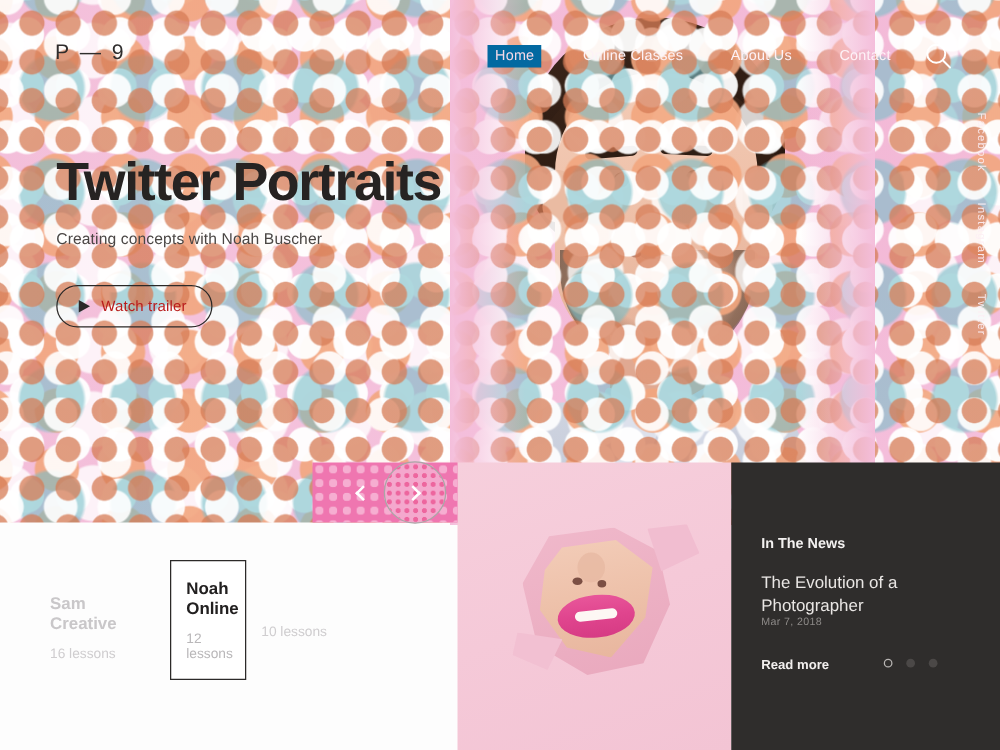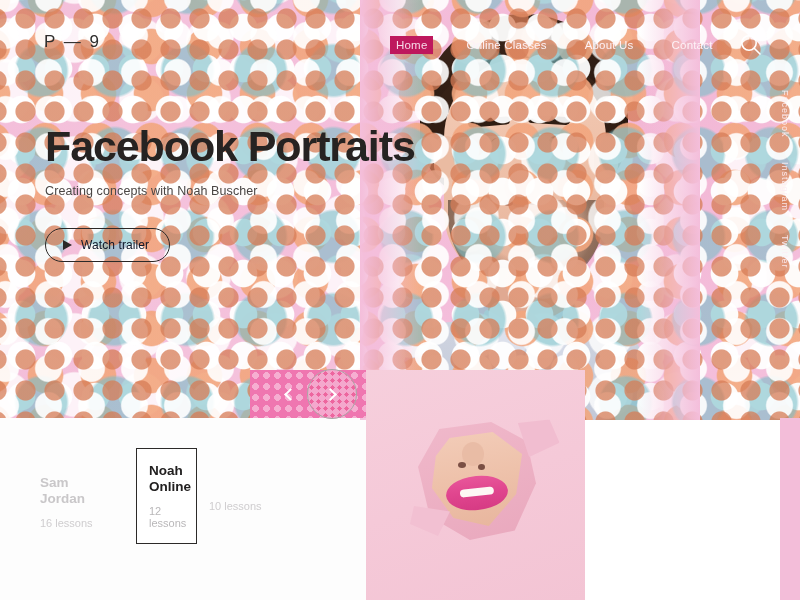--- a/index.html
+++ b/index.html
@@ -93,37 +93,37 @@
     position:absolute;left:640px;top:0;width:60px;height:420px;
     background:linear-gradient(90deg, rgba(244,190,219,0), rgba(244,190,219,1));
     z-index:3;
   }
 
   
   .header{position:absolute;left:0;top:0;width:751px;height:86px;z-index:20;display:flex;align-items:center;}
   .logo{position:absolute;left:44px;top:32px;font-size:17px;letter-spacing:2px;color:#2f2d2c;font-weight:400;}
   .nav{position:absolute;left:390px;top:36px;display:flex;gap:28px;align-items:center;}
   .nav-item{font-size:11.5px;color:#fdf2f7;letter-spacing:.2px;cursor:pointer;padding:3px 5px;}
-  .nav-item.active{background:#be185d;color:#f6d9e7;padding:3px 6px;}
+  .nav-item.active{background:#0369a1;color:#f6d9e7;padding:3px 6px;}
   .search-btn{position:absolute;left:738px;top:32px;width:26px;height:26px;cursor:pointer;}
 
   
   .hero-copy{position:absolute;left:45px;top:125px;z-index:10;}
   .hero-title{font-size:43px;font-weight:700;color:#262322;letter-spacing:-1.1px;line-height:1;}
   .hero-sub{margin-top:16px;font-size:12.5px;color:#4a4644;letter-spacing:.1px;}
   .trailer-btn{
     margin-top:30px;display:inline-flex;align-items:center;gap:9px;
     border:1.6px solid #2b2928;border-radius:22px;padding:9px 20px 9px 17px;
     cursor:pointer;background:transparent;
   }
   .trailer-btn .tri{
     width:0;height:0;border-left:9px solid #2b2928;
     border-top:5.5px solid transparent;border-bottom:5.5px solid transparent;
   }
-  .trailer-btn .lbl{font-size:12px;color:#0f172a;letter-spacing:.1px;}
+  .trailer-btn .lbl{font-size:12px;color:#b91c1c;letter-spacing:.1px;}
 
   
   .social{position:absolute;right:10px;top:90px;z-index:15;display:flex;flex-direction:column;align-items:center;gap:24px;}
   .social a{
     writing-mode:vertical-rl; text-orientation:mixed;
     font-size:9px;letter-spacing:1px;color:#fdeff5;text-decoration:none;cursor:pointer;opacity:.92;
   }
 
   
   .white-panel{position:absolute;left:0;top:418px;width:366px;height:182px;background:#fdfdfd;}
@@ -260,42 +260,42 @@
 
     <div class="search-btn">
       <svg width="26" height="26" viewBox="0 0 26 26">
         <circle cx="11" cy="11" r="7.2" fill="none" stroke="#fff" stroke-width="1.6"></circle>
         <line x1="16.2" y1="16.2" x2="22" y2="22" stroke="#fff" stroke-width="1.6" stroke-linecap="round"></line>
       </svg>
     </div>
   </div>
 
   <div class="hero-copy">
-    <h1 class="hero-title">Facebook Portraits</h1>
+    <h1 class="hero-title">Twitter Portraits</h1>
     <p class="hero-sub">Creating concepts with Noah Buscher</p>
     <div class="trailer-btn">
       <span class="tri"></span>
       <span class="lbl">Watch trailer</span>
     </div>
   </div>
 
   <div class="social">
     <a>Facebook</a>
     <a>Instagram</a>
     <a>Twitter</a>
   </div>
 
   <div class="white-panel"></div>
   <div class="right-strip"></div>
 
   <div class="instructors">
     <div class="card">
       <div class="nm">
         <span>Sam</span><br>
-        <span>Jordan</span>
+        <span>Creative</span>
       </div>
       <div class="ls">16 lessons</div>
     </div>
     <div class="card active">
       <div class="nm">
         <span>Noah</span><br>
         <span>Online</span>
       </div>
       <div class="ls">12 lessons</div>
     </div>
@@ -321,14 +321,25 @@
     <div class="mh-nose"></div>
     <div class="mh-nl"></div>
       <div class="mh-nr"></div>
     <div class="mh-lips">
         <div class="mh-teeth"></div>
       </div>
     <div class="mh-flap1"></div>
     <div class="mh-flap2"></div>
   </div>
 
+  <div class="news">
+    <div class="news-kicker">In The News</div>
+    <div class="news-title">The Evolution of a Photographer</div>
+    <div class="news-date">Mar 7, 2018</div>
+    <div class="read-more">Read more</div>
+    <div class="news-dots">
+      <span class="nd on"></span>
+      <span class="nd off"></span>
+      <span class="nd off"></span>
+    </div>
+  </div>
 
 </div>
 
 </body></html>

